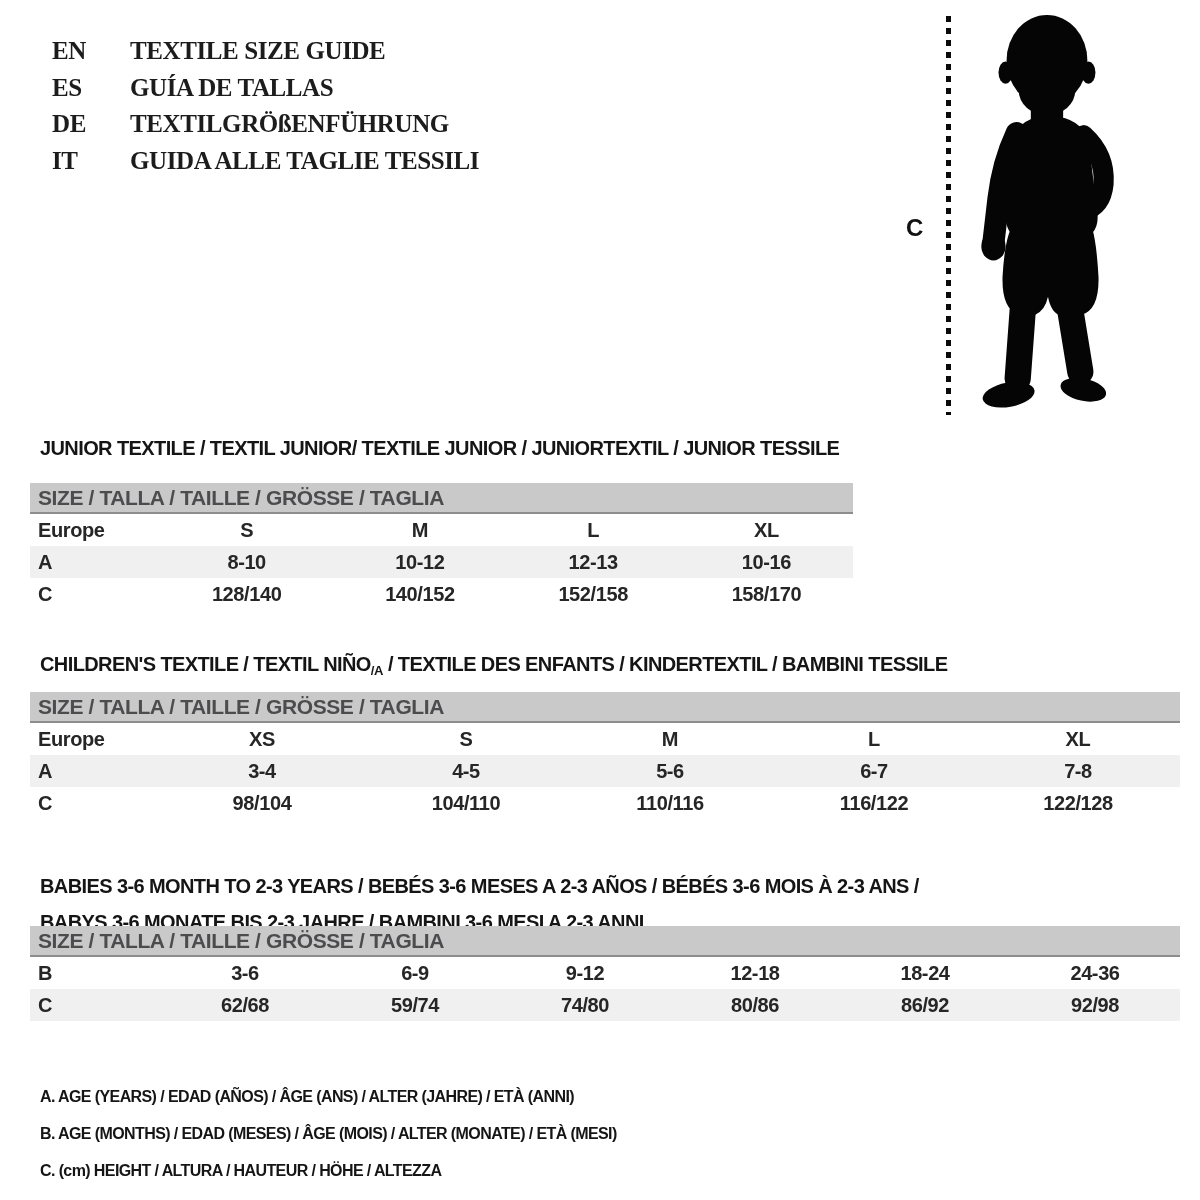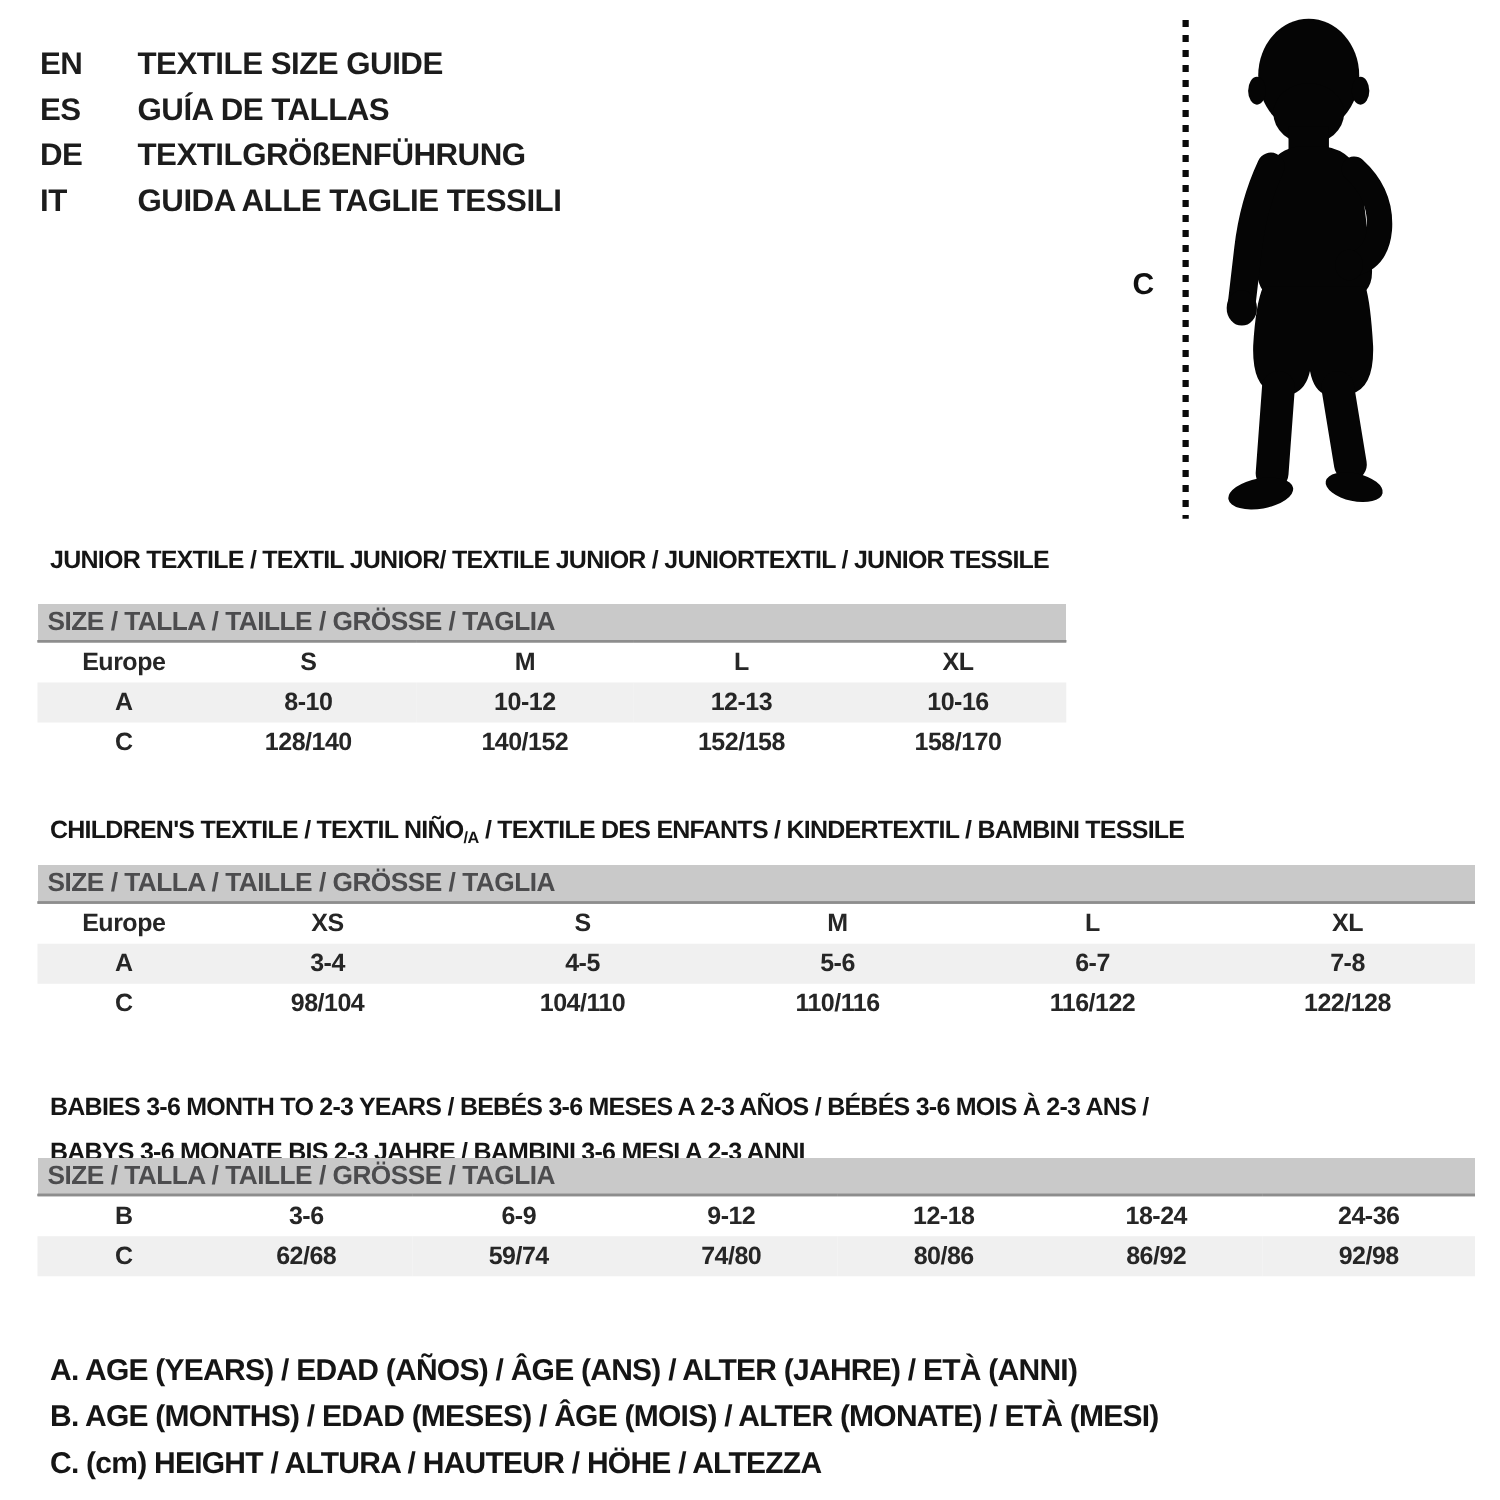--- a/index.html
+++ b/index.html
@@ -2,21 +2,21 @@
 <html><head>
 <meta charset="utf-8">
 <style>
   html,body{margin:0;padding:0;background:#ffffff;}
   .canvas{
     position:relative;width:1200px;height:1200px;background:#ffffff;overflow:hidden;
     font-family:"Liberation Sans",sans-serif;font-weight:700;color:#232323;
     letter-spacing:-0.4px;
   }
   
-  .lang-block{position:absolute;left:32px;top:33px;}
+  .lang-block{position:absolute;left:52px;top:33px;font-family:Liberation Serif, serif;}
   .lang-row{display:flex;line-height:36.6px;font-size:25px;color:#1c1c1c;}
   .lang-code{width:78px;flex:0 0 78px;}
   
   .dashed-line{position:absolute;left:946px;top:16px;width:5px;height:399px;
     background:repeating-linear-gradient(to bottom,#0a0a0a 0 6px,transparent 6px 12px);}
   .measure-c{position:absolute;left:906px;top:214px;font-size:24px;color:#111;}
   .baby-svg{position:absolute;left:958px;top:12px;}
   
   .section-heading{position:absolute;left:40px;font-size:20px;line-height:24px;
     color:#151515;letter-spacing:-0.6px;white-space:nowrap;}
@@ -28,24 +28,24 @@
   table.size-table{position:absolute;border-collapse:collapse;table-layout:fixed;
     font-size:20px;letter-spacing:-0.4px;}
   .t-junior{left:30px;top:483px;width:823px;}
   .t-children{left:30px;top:692px;width:1150px;}
   .t-babies{left:30px;top:926px;width:1150px;}
   col.col-label{width:130px;}
   th.bar{background:#c9c9c9;color:#4c4c4e;text-align:left;font-size:21px;
     height:29px;padding:0 0 0 8px;border-bottom:2px solid #8d8d8d;font-weight:700;
     white-space:nowrap;overflow:hidden;}
   .size-table td{height:32px;text-align:center;padding:0;vertical-align:middle;color:#262626;}
-  .size-table td.lbl{text-align:center;padding-left:8px;}
+  .size-table td.lbl{text-align:left;padding-left:8px;}
   tr.row-alt{background:#f0f0f0;}
   
-  .legend{position:absolute;left:40px;top:1078px;font-size:24px;line-height:37px;
+  .legend{position:absolute;left:40px;top:1078px;font-size:16px;line-height:37px;
     color:#151515;letter-spacing:-0.6px;white-space:nowrap;}
 </style>
 </head>
 <body>
 
 <div class="canvas">
 
   <div class="lang-block">
     <div class="lang-row">
       <span class="lang-code">EN</span>

